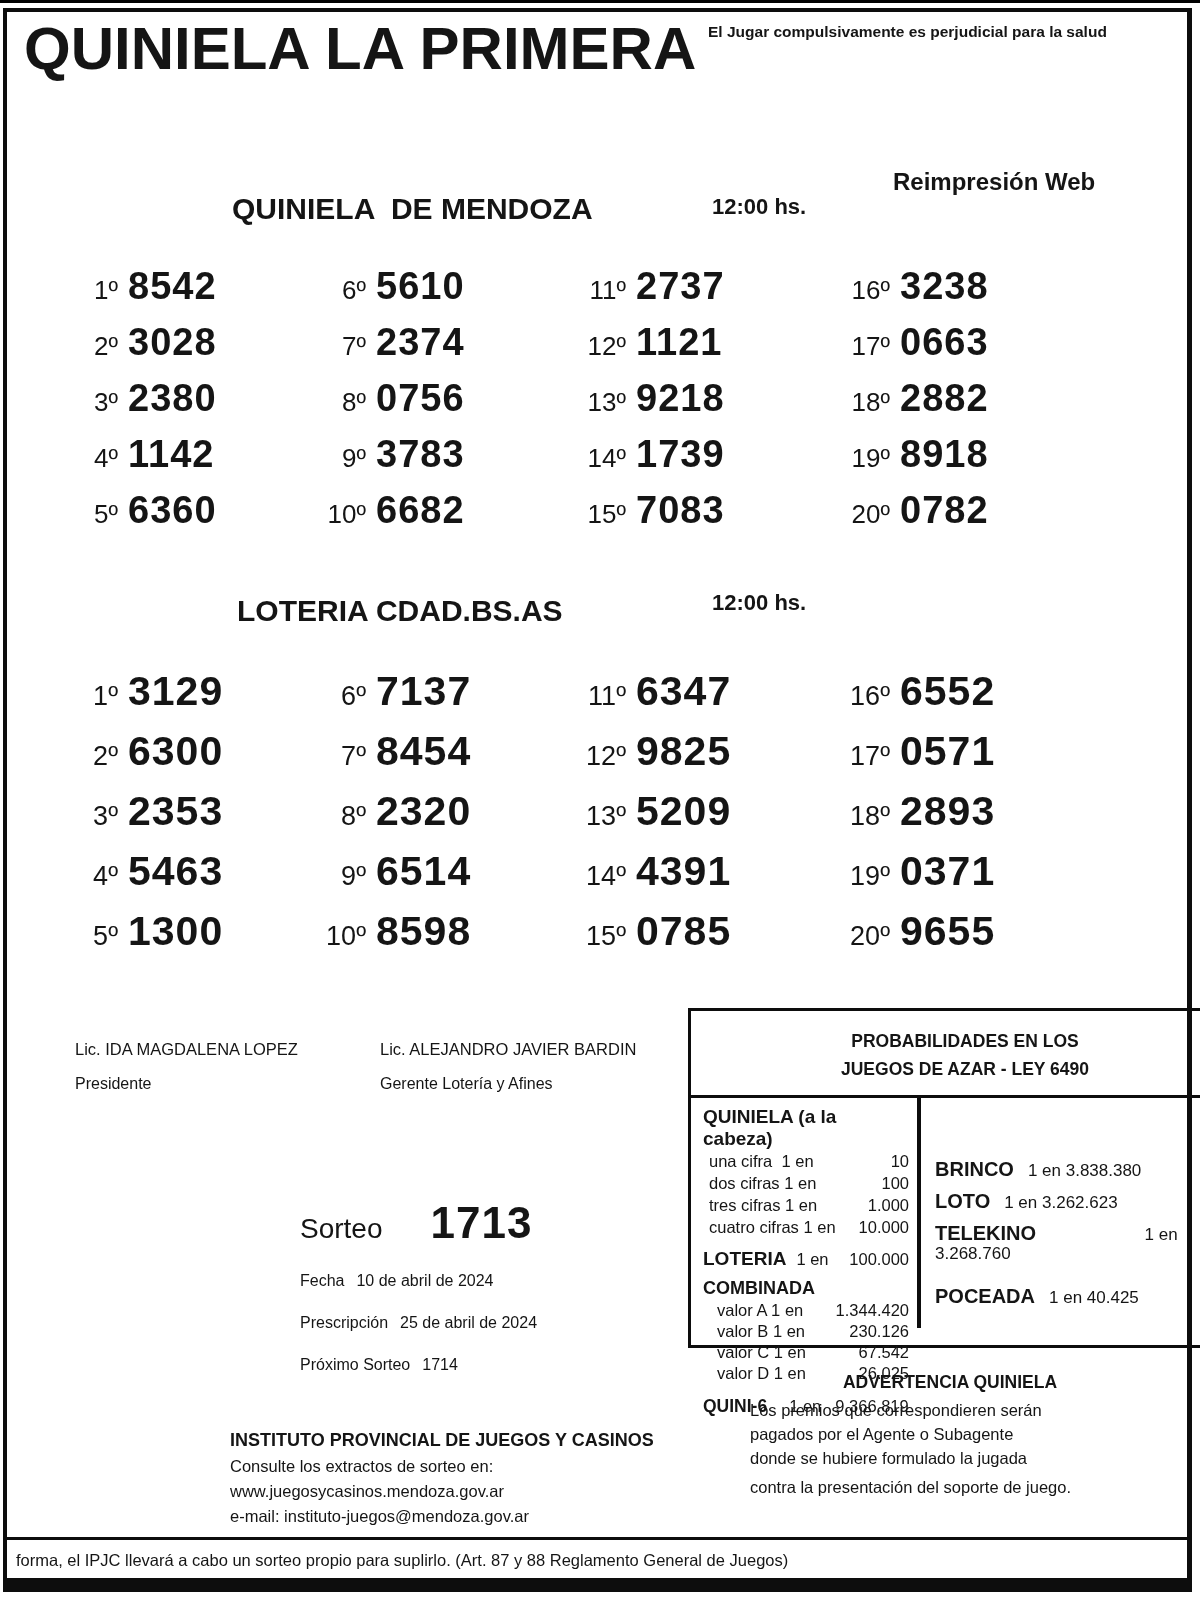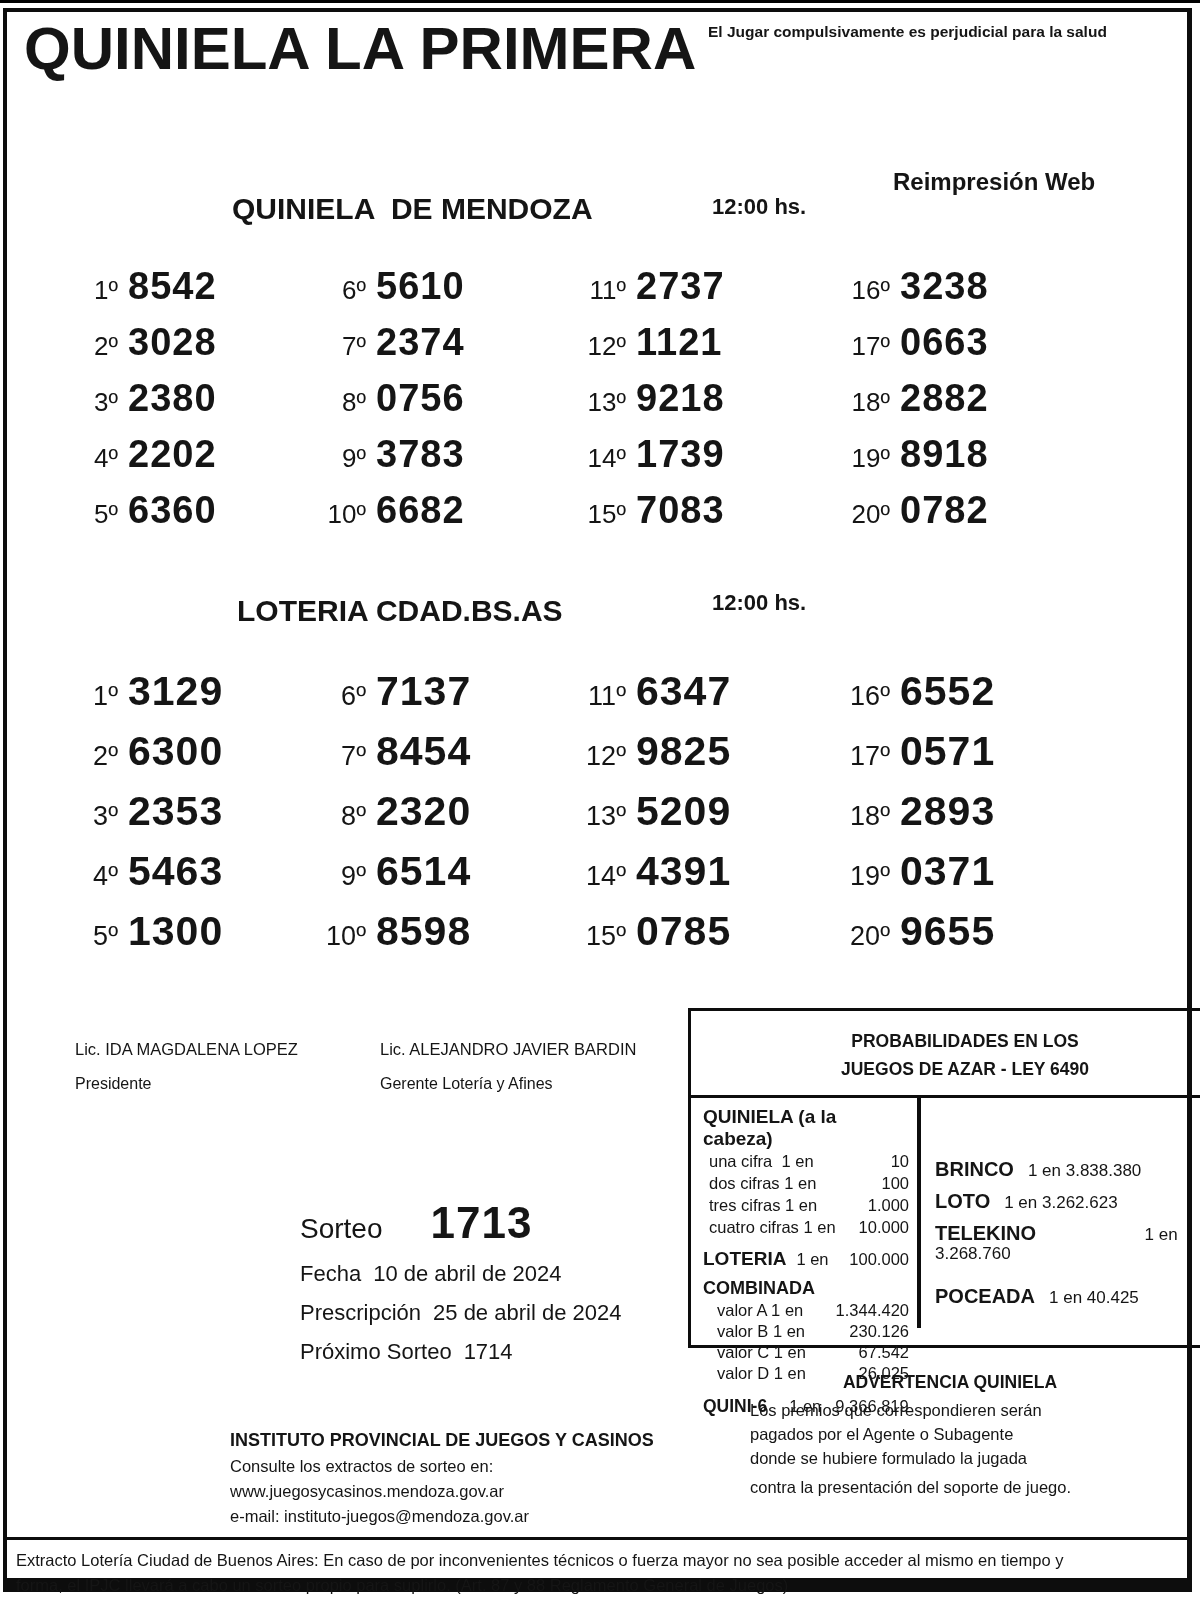--- a/index.html
+++ b/index.html
@@ -51,21 +51,21 @@
   .g-item .g-name{font-size:20px;font-weight:bold;line-height:22px;}
   .g-item .g-val{font-size:17px;margin-left:14px;line-height:19px;}
   .g-first{margin-top:56px;}
   .g-below{display:block;}
   .g-below .g-val{margin-left:104px;margin-top:3px;}
   .g-poceada{margin-top:22px;align-items:baseline;}
   .sorteo{left:300px;top:1198px;}
   .sorteo-line{display:flex;align-items:baseline;}
   .sorteo-lbl{font-size:28px;}
   .sorteo-num{font-size:44px;font-weight:bold;margin-left:48px;letter-spacing:1px;}
-  .s-row{font-size:22px;margin-top:13px;display:flex;align-items:baseline;}
+  .s-row{font-size:16px;margin-top:24px;display:flex;align-items:baseline;}
   .s-row .s-lbl{white-space:pre;}
   .s-row .s-val{font-weight:normal;margin-left:12px;}
   .adv-title{left:740px;top:1372px;width:420px;text-align:center;font-size:17.5px;font-weight:bold;}
   .adv-text{left:750px;top:1398px;width:420px;font-size:16.5px;line-height:24px;}
   .adv-text .gap{margin-top:5px;}
   .inst{left:230px;top:1430px;}
   .inst-title{font-size:18px;font-weight:bold;}
   .inst-line{font-size:16.5px;margin-top:6px;}
   .sep-line{left:7px;top:1537px;width:1185px;height:3px;background:#0d0d0d;}
   .footer{left:16px;top:1548px;width:1165px;font-size:16.5px;line-height:25px;}
@@ -126,21 +126,21 @@
     <div class="draw-cell">
       <span class="pos">13º</span>
       <span class="num">9218</span>
     </div>
     <div class="draw-cell">
       <span class="pos">18º</span>
       <span class="num">2882</span>
     </div>
     <div class="draw-cell">
       <span class="pos">4º</span>
-      <span class="num">2202</span>
+      <span class="num">1142</span>
     </div>
     <div class="draw-cell">
       <span class="pos">9º</span>
       <span class="num">3783</span>
     </div>
     <div class="draw-cell">
       <span class="pos">14º</span>
       <span class="num">1739</span>
     </div>
     <div class="draw-cell">
@@ -361,15 +361,14 @@
 
 <div class="abs inst">
   <div class="inst-title">INSTITUTO PROVINCIAL DE JUEGOS Y CASINOS</div>
   <div class="inst-line">Consulte los extractos de sorteo en:</div>
   <div class="inst-line">www.juegosycasinos.mendoza.gov.ar</div>
   <div class="inst-line">e-mail:  instituto-juegos@mendoza.gov.ar</div>
 </div>
 
 <div class="abs sep-line"></div>
 <div class="abs footer">
-  <div>Extracto Lotería Ciudad de Buenos Aires: En caso de por inconvenientes técnicos o fuerza mayor no sea posible acceder al mismo en tiempo y</div>
   <div>forma, el IPJC llevará a cabo un sorteo propio para suplirlo. (Art. 87 y 88 Reglamento General de Juegos)</div>
 </div>
 
 </body></html>

